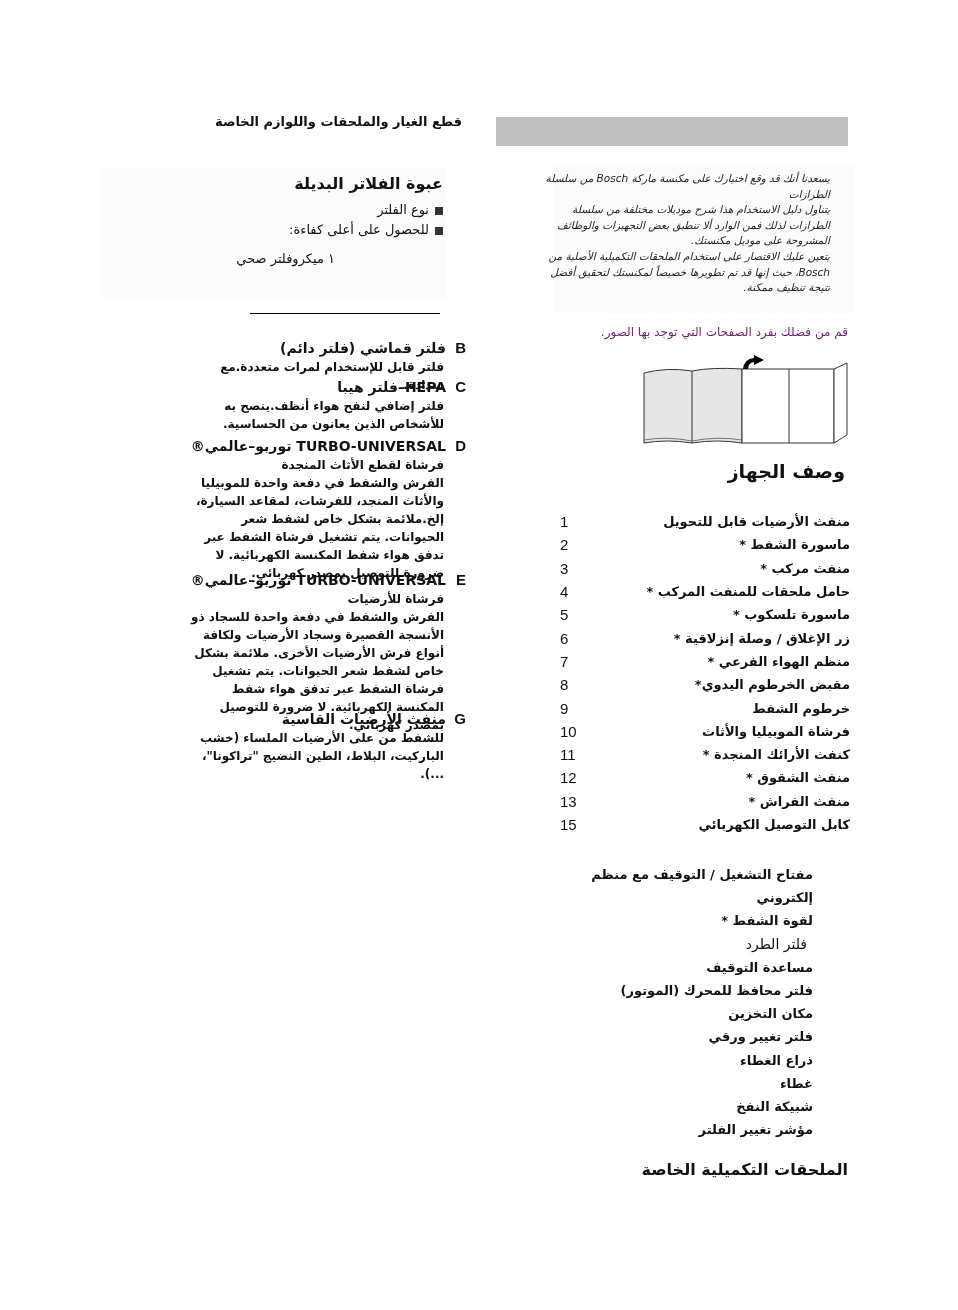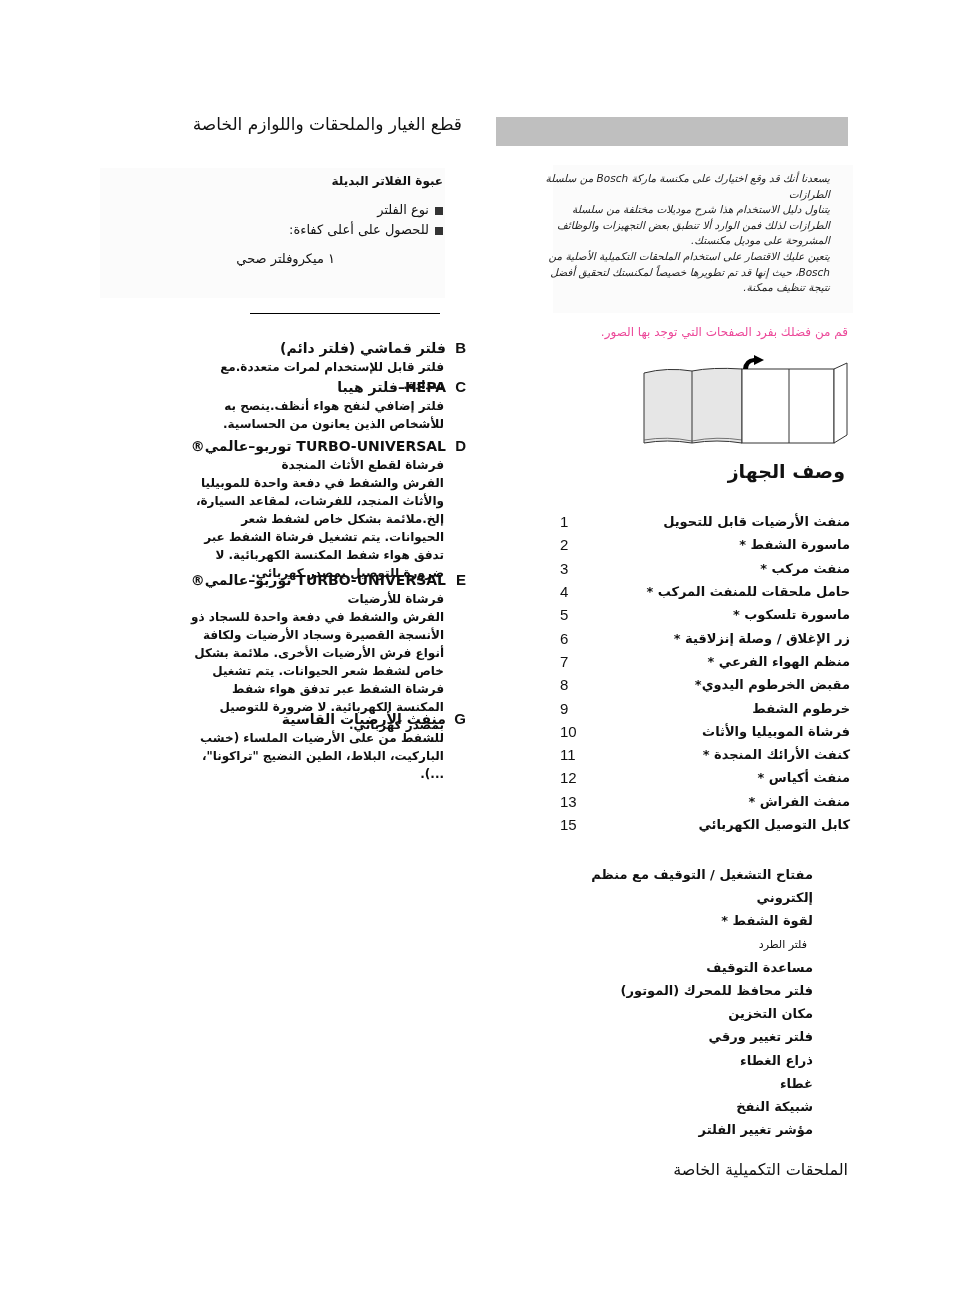--- a/index.html
+++ b/index.html
@@ -2,53 +2,53 @@
 <html><head>
 <meta charset="utf-8">
 <style>
   html, body { margin: 0; padding: 0; background: #ffffff; }
   body { width: 958px; height: 1310px; position: relative; overflow: hidden;
          font-family: "DejaVu Sans", sans-serif; color: #111; }
   .rtl { direction: rtl; text-align: right; }
   .abs { position: absolute; }
 
   
-  .left-title { left: 180px; top: 114px; width: 282px; font-size: 17px; font-weight: normal; }
+  .left-title { left: 180px; top: 114px; width: 282px; font-size: 13px; font-weight: bold; }
   .pack-box { left: 100px; top: 168px; width: 345px; height: 130px; background: #fbfbfb; }
-  .pack-title { left: 180px; top: 174px; width: 263px; font-size: 12px; font-weight: bold; letter-spacing: 0.3px; }
+  .pack-title { left: 180px; top: 174px; width: 263px; font-size: 16px; font-weight: bold; letter-spacing: 0.3px; }
   .bullet-line { font-size: 13px; line-height: 20px; }
   .bullet-sq { display: inline-block; width: 8px; height: 8px; background: #333; margin-left: 6px; vertical-align: middle; }
   .bullets { left: 180px; top: 200px; width: 263px; }
   .contents { left: 180px; top: 248px; width: 263px; font-size: 13px; line-height: 21px; }
   .contents .lbl { display: inline-block; margin-left: 18px; }
   .contents .line2 { padding-right: 108px; }
   .sep { left: 250px; top: 313px; width: 190px; height: 1px; background: #000; }
 
   .acc { left: 180px; width: 286px; font-size: 12px; font-weight: bold; line-height: 18px; }
   .acc .head { font-size: 14px; font-weight: bold; line-height: 20px; }
   .acc .letter { display: inline-block; width: 18px; text-align: left; font-family: "Liberation Sans", sans-serif; font-weight: bold; font-size: 15px; }
   .acc .body { padding-right: 22px; }
 
   
   .gray-bar { left: 496px; top: 117px; width: 352px; height: 29px; background: #bfbfbf; }
   .intro-box { left: 553px; top: 165px; width: 300px; height: 148px; background: #fbfbfb; }
   .intro { left: 542px; top: 171px; width: 288px; font-size: 10.5px; line-height: 15.6px; color: #222; font-style: italic; }
-  .unfold { left: 540px; top: 325px; width: 308px; font-size: 12px; color: #ec4899; }
+  .unfold { left: 540px; top: 325px; width: 308px; font-size: 12px; color: #701a75; }
   .figure { left: 642px; top: 355px; width: 210px; height: 90px; }
   .desc-title { left: 600px; top: 460px; width: 245px; font-size: 19px; font-weight: bold; }
 
   .parts { left: 560px; top: 510px; width: 290px; }
   .part { display: flex; direction: rtl; align-items: center; height: 23.3px; font-size: 13px; font-weight: bold; }
   .part .num { width: 36px; text-align: left; direction: ltr; font-family: "Liberation Sans", sans-serif; font-weight: normal; font-size: 15px; padding-left: 0; }
   .part .num { order: 2; margin-right: 0; }
   .part .lbl { order: 1; flex: 1; text-align: right; padding-right: 0; }
 
   .extras { left: 540px; top: 863px; width: 273px; font-size: 13px; font-weight: bold; line-height: 23.2px; }
-  .extras .small { font-size: 11px; font-weight: normal; }
-  .special-title { left: 560px; top: 1160px; width: 288px; font-size: 16px; font-weight: normal; letter-spacing: 0.3px; }
+  .extras .small { font-size: 14px; font-weight: normal; }
+  .special-title { left: 560px; top: 1160px; width: 288px; font-size: 16px; font-weight: bold; letter-spacing: 0.3px; }
 </style>
 </head>
 <body>
 
 <div class="abs rtl left-title">قطع الغيار والملحقات واللوازم الخاصة</div>
 
 <div class="abs pack-box"></div>
 <div class="abs rtl pack-title">عبوة الفلاتر البديلة</div>
 <div class="abs rtl bullets">
   <div class="bullet-line"><span class="bullet-sq"></span><span>نوع الفلتر</span></div>
@@ -146,21 +146,21 @@
   <div class="part">
       <span class="num">10</span>
       <span class="lbl">فرشاة الموبيليا والأثاث</span>
     </div>
   <div class="part">
       <span class="num">11</span>
       <span class="lbl">كنفث الأرائك المنجدة *</span>
     </div>
   <div class="part">
       <span class="num">12</span>
-      <span class="lbl">منفث أكياس *</span>
+      <span class="lbl">منفث الشقوق *</span>
     </div>
   <div class="part">
       <span class="num">13</span>
       <span class="lbl">منفث الفراش *</span>
     </div>
   <div class="part">
       <span class="num">15</span>
       <span class="lbl">كابل التوصيل الكهربائي</span>
     </div>
 </div>

